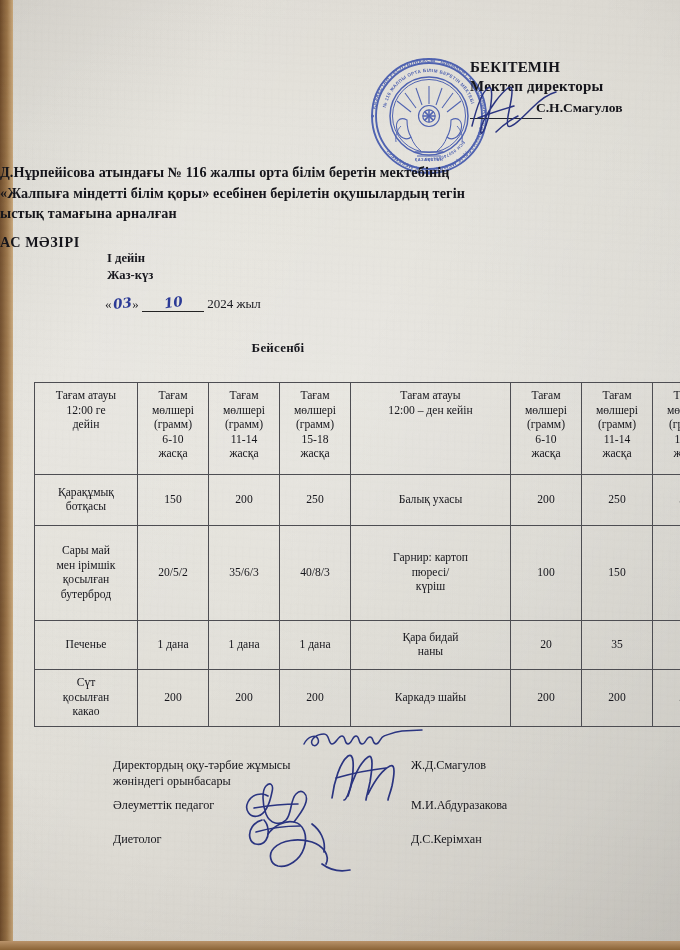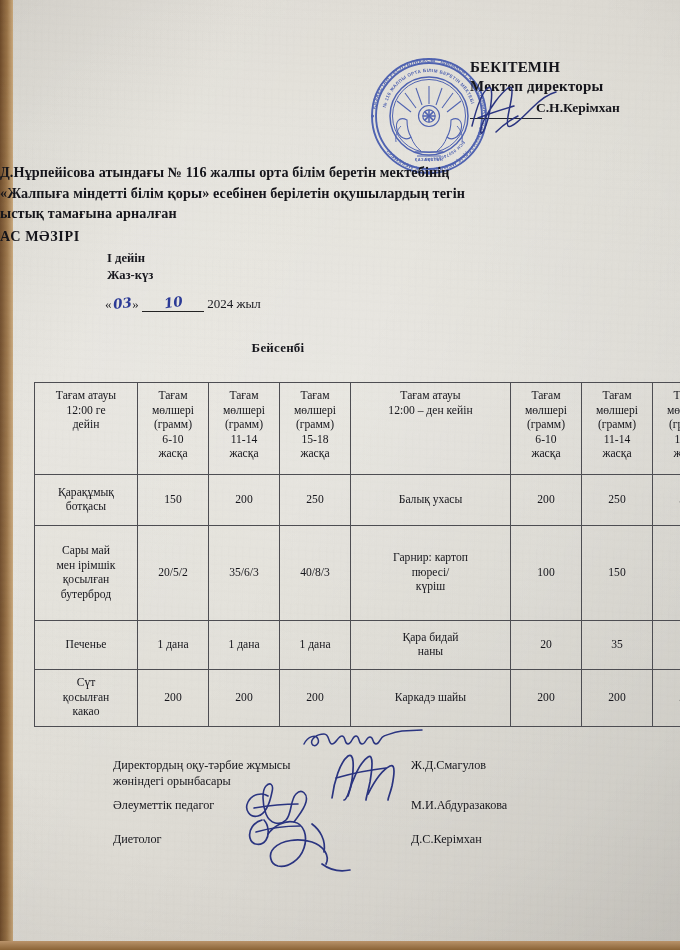--- a/index.html
+++ b/index.html
@@ -110,21 +110,21 @@
     left: 0; top: 162px;
     width: 548px;
     text-align: left;
     font-weight: bold;
     font-size: 14.2px;
     line-height: 20.5px;
     color: #15151b;
     letter-spacing: .1px;
   }
   #title .t-line { display: block; }
-  #title .t-menu { display:block; margin-top: 2px; letter-spacing: .6px; }
+  #title .t-menu { display:block; margin-top: 8px; letter-spacing: .6px; }
 
   
   #weekinfo {
     position: absolute;
     left: 107px; top: 250px;
     font-weight: bold;
     font-size: 12.6px;
     line-height: 17px;
     color: #17171d;
   }
@@ -295,21 +295,21 @@
       <path d="M 62,114 L 86,114" stroke-width="1"></path>
     </g>
     <text x="74" y="118.5" text-anchor="middle" fill="#3048a8" font-family="'Liberation Sans', sans-serif" font-size="4" font-weight="bold" letter-spacing="0.5">ҚАЗАҚСТАН</text>
   </svg>
 
   <div id="approval">
     <span class="l1">БЕКІТЕМІН</span>
     <span class="l2">Мектеп директоры</span>
   </div>
   <div id="director-sig-line"></div>
-  <div id="director-name">С.Н.Керімхан</div>
+  <div id="director-name">С.Н.Смагулов</div>
 
   <svg id="director-signature" viewBox="0 0 95 62">
     <g fill="none" stroke="#2a3480" stroke-width="1.5" stroke-linecap="round">
       <path d="M 6,50 C 10,34 16,16 22,12 C 27,9 26,22 24,34 C 22,46 18,55 16,57 C 14,59 14,52 18,44 C 24,32 34,18 42,12 C 48,8 46,20 44,30 C 42,40 40,48 42,50 C 45,53 56,42 66,32 C 74,24 82,18 90,16"></path>
       <path d="M 12,42 C 22,38 34,34 48,30"></path>
       <path d="M 30,56 C 36,50 44,44 52,40"></path>
     </g>
   </svg>
 
   <div id="title">

